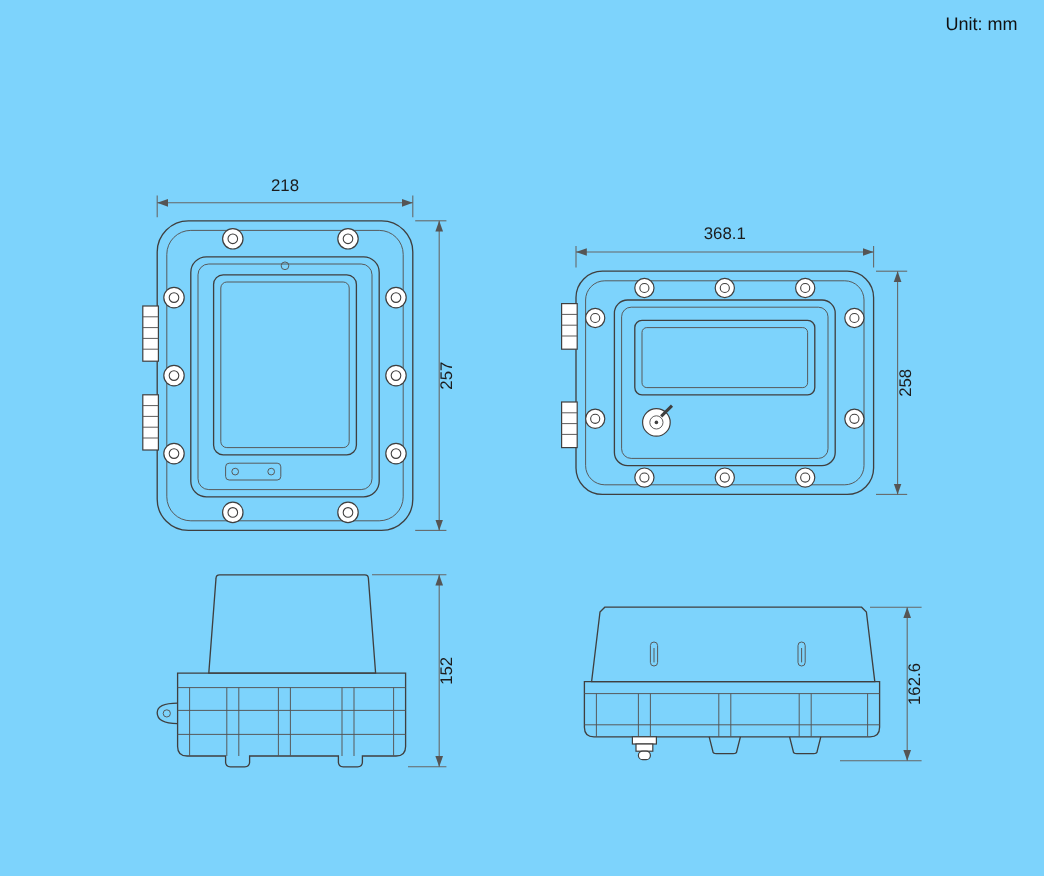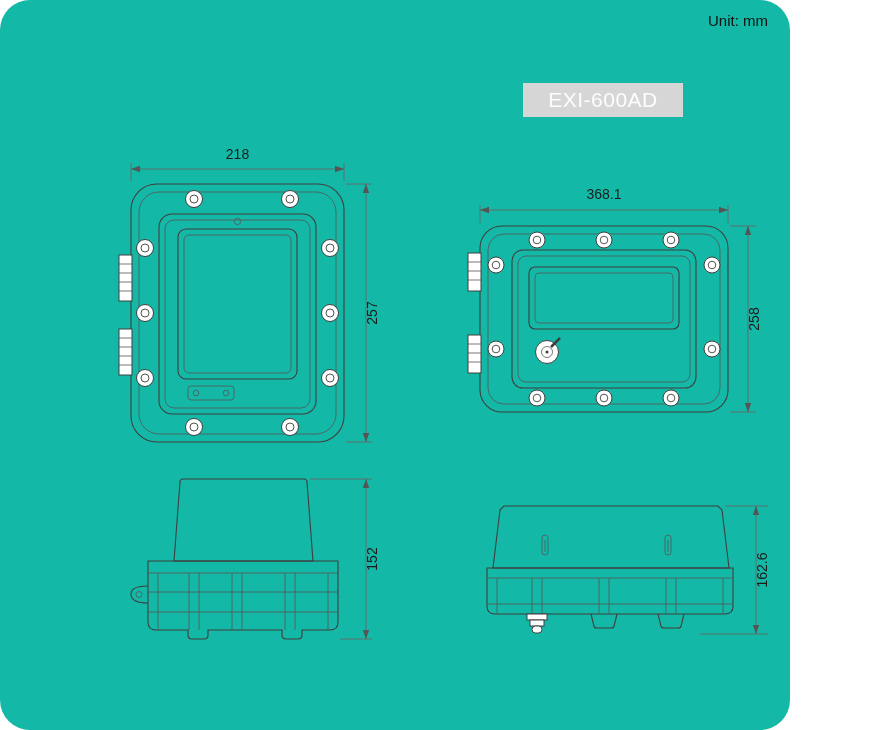--- a/index.html
+++ b/index.html
@@ -1,16 +1,16 @@
 <!DOCTYPE html>
 <html><head>
 <meta charset="utf-8">
 <style>
   html,body{margin:0;padding:0;background:#ffffff;}
-  .page{position:relative;width:790px;height:730px;background:#14b8a6;font-family:"Liberation Sans",sans-serif;overflow:hidden;border-radius:30px;}
+  .page{position:relative;width:870px;height:730px;background:#7dd3fc;font-family:"Liberation Sans",sans-serif;overflow:hidden;}
   .unit-label{position:absolute;top:12px;right:22px;font-size:15px;color:#111;}
   .model-label{position:absolute;top:83px;width:160px;height:34px;background:#d6d6d6;color:#fdfdfd;
     font-size:21px;display:flex;align-items:center;justify-content:center;letter-spacing:.5px;}
   .m200{left:178px;}
   .m600{left:523px;}
   svg.drawing{position:absolute;left:0;top:0;}
   .body-line{fill:none;stroke:#3f3f3f;stroke-width:1.1;}
   .thin-line{fill:none;stroke:#555555;stroke-width:0.8;}
   .bolt{fill:#ffffff;stroke:#3f3f3f;stroke-width:1;}
   .bolt-in{fill:#ffffff;stroke:#3f3f3f;stroke-width:0.9;}
@@ -18,21 +18,20 @@
   .dim{stroke:#666666;stroke-width:0.9;fill:none;}
   .dim-text{font-size:14px;fill:#1c1c1c;font-family:"Liberation Sans",sans-serif;}
 </style>
 </head>
 <body>
 
 <div class="page">
 
   <div class="unit-label">Unit: mm</div>
 
-  <div class="model-label m600">EXI-600AD</div>
 
   <svg class="drawing" width="870" height="730" viewBox="0 0 870 730">
     <defs>
       <marker id="ae" markerWidth="10" markerHeight="8" refX="9" refY="4" orient="auto" markerUnits="userSpaceOnUse">
         <path d="M0,0.8 L9,4 L0,7.2 Z" fill="#555"></path>
       </marker>
       <marker id="as" markerWidth="10" markerHeight="8" refX="1" refY="4" orient="auto" markerUnits="userSpaceOnUse">
         <path d="M10,0.8 L1,4 L10,7.2 Z" fill="#555"></path>
       </marker>
     </defs>

